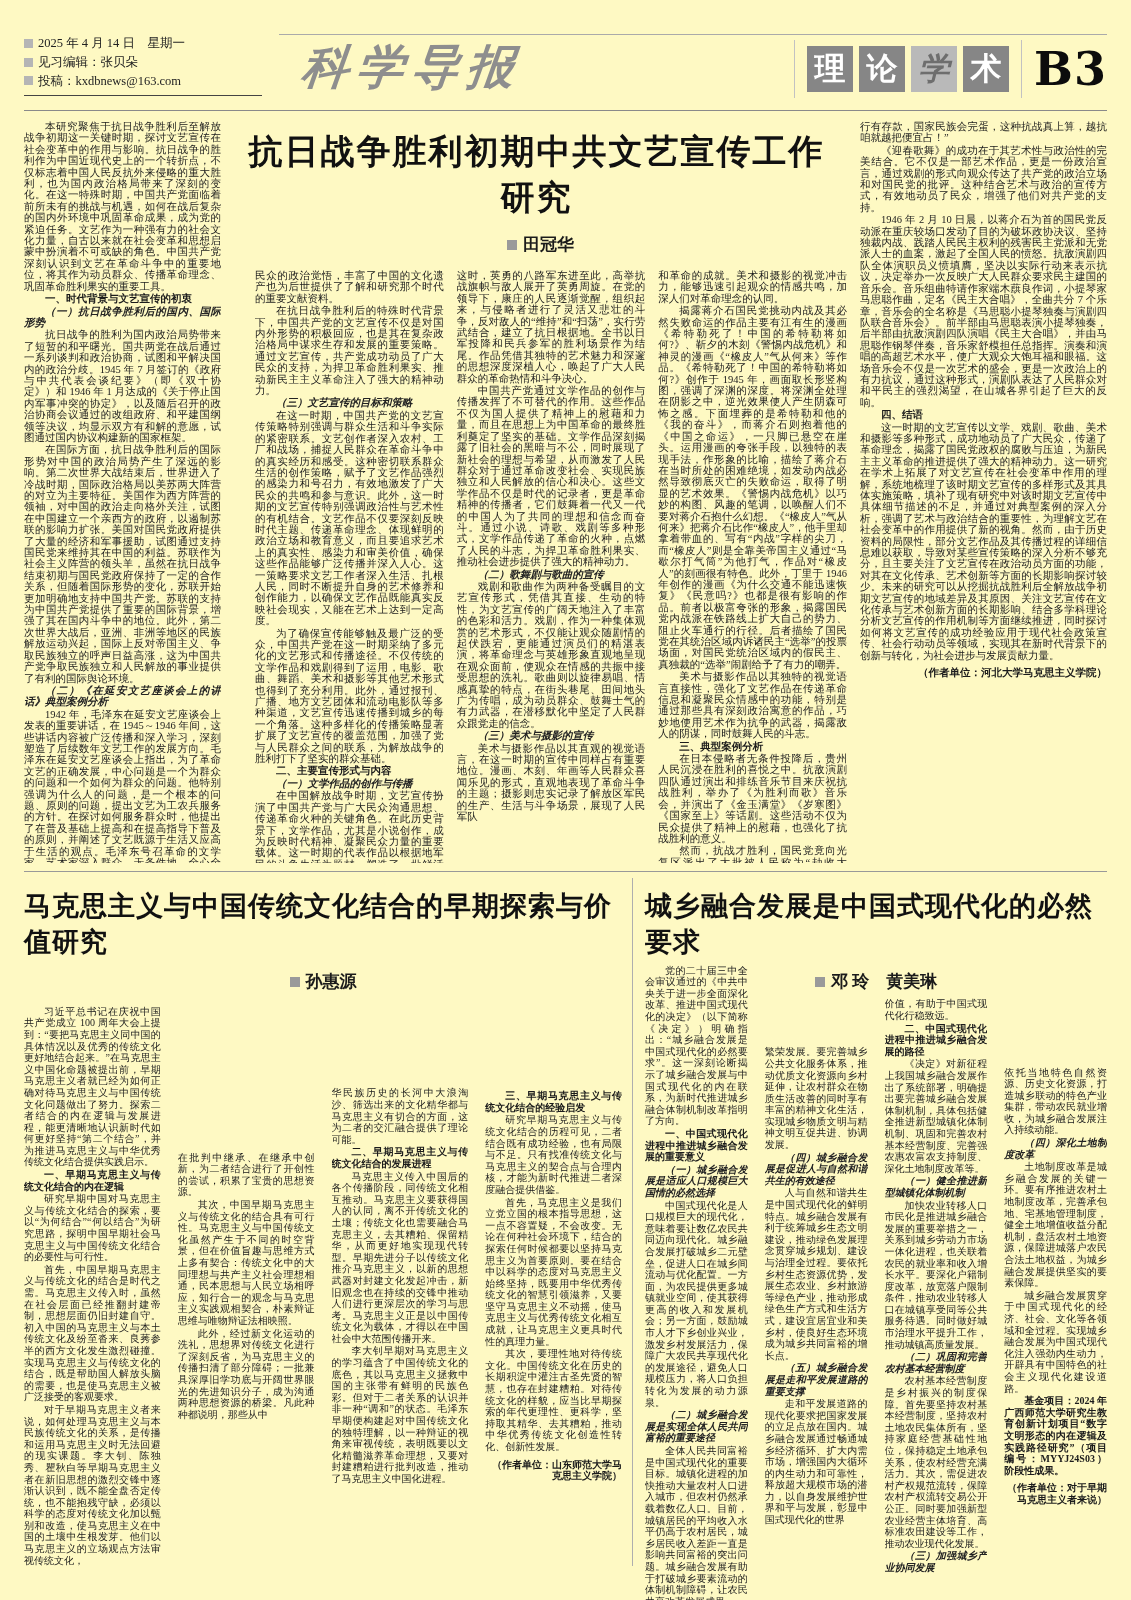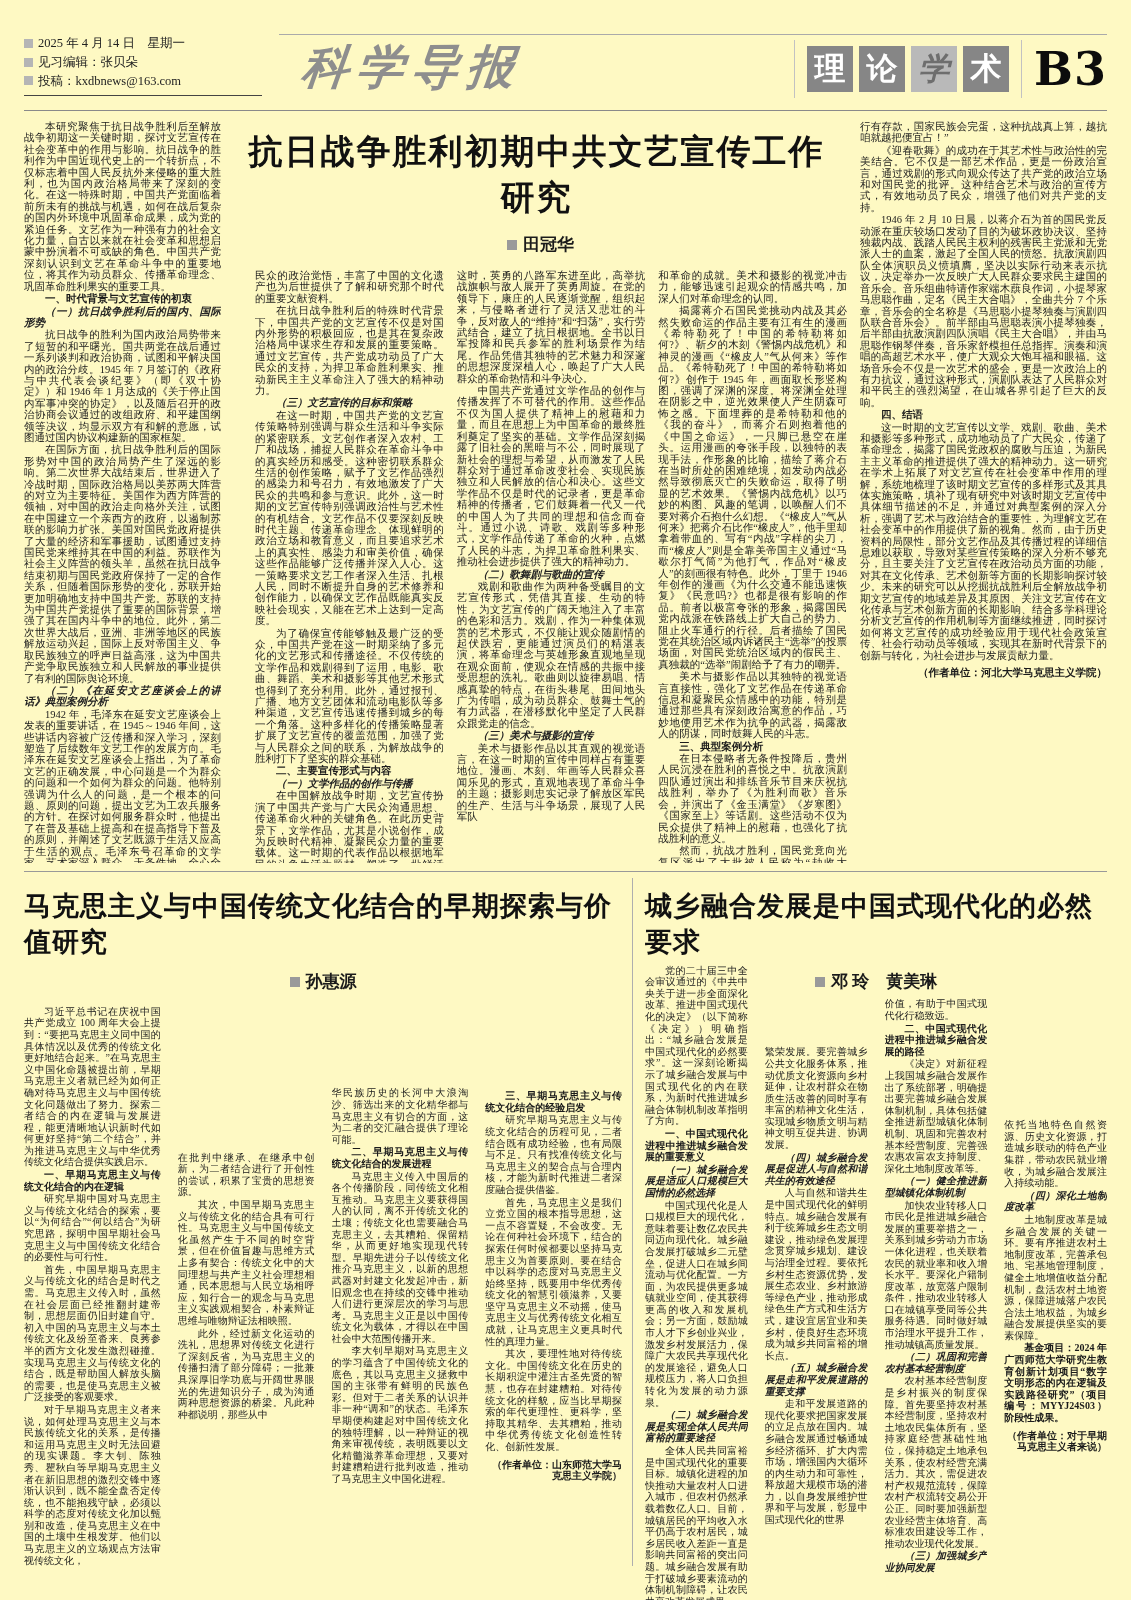--- a/index.html
+++ b/index.html
@@ -219,20 +219,21 @@
             <p class="b-h2">（一）健全推进新型城镇化体制机制</p>
             <p class="b-p">加快农业转移人口市民化是推进城乡融合发展的重要举措之一，关系到城乡劳动力市场一体化进程，也关联着农民的就业率和收入增长水平。要深化户籍制度改革，放宽落户限制条件，推动农业转移人口在城镇享受同等公共服务待遇。同时做好城市治理水平提升工作，推动城镇高质量发展。</p>
             <p class="b-h2">（二）巩固和完善农村基本经营制度</p>
             <p class="b-p">农村基本经营制度是乡村振兴的制度保障。首先要坚持农村基本经营制度，坚持农村土地农民集体所有，坚持家庭经营基础性地位，保持稳定土地承包关系，使农村经营充满活力。其次，需促进农村产权规范流转，保障农村产权流转交易公开公正。同时要加强新型农业经营主体培育、高标准农田建设等工作，推动农业现代化发展。</p>
             <p class="b-h2">（三）加强城乡产业协同发展</p>
           </div>
         <div class="tcol">
             <p class="b-cont">依托当地特色自然资源、历史文化资源，打造城乡联动的特色产业集群，带动农民就业增收，为城乡融合发展注入持续动能。</p>
             <p class="b-h2">（四）深化土地制度改革</p>
             <p class="b-p">土地制度改革是城乡融合发展的关键一环。要有序推进农村土地制度改革，完善承包地、宅基地管理制度，健全土地增值收益分配机制，盘活农村土地资源，保障进城落户农民合法土地权益，为城乡融合发展提供坚实的要素保障。</p>
+            <p class="b-p">城乡融合发展贯穿于中国式现代化的经济、社会、文化等各领域和全过程。实现城乡融合发展为中国式现代化注入强劲内生动力，开辟具有中国特色的社会主义现代化建设道路。</p>
             <p class="b-fund">基金项目：2024 年广西师范大学研究生教育创新计划项目“数字文明形态的内在逻辑及实践路径研究”（项目编号：MYYJ24S03）阶段性成果。</p>
             <p class="b-unit">（作者单位：对于早期马克思主义者来说）</p>
           </div>
       </div>
     </article>
   </section>
 
 </div>
 
 </body></html>

